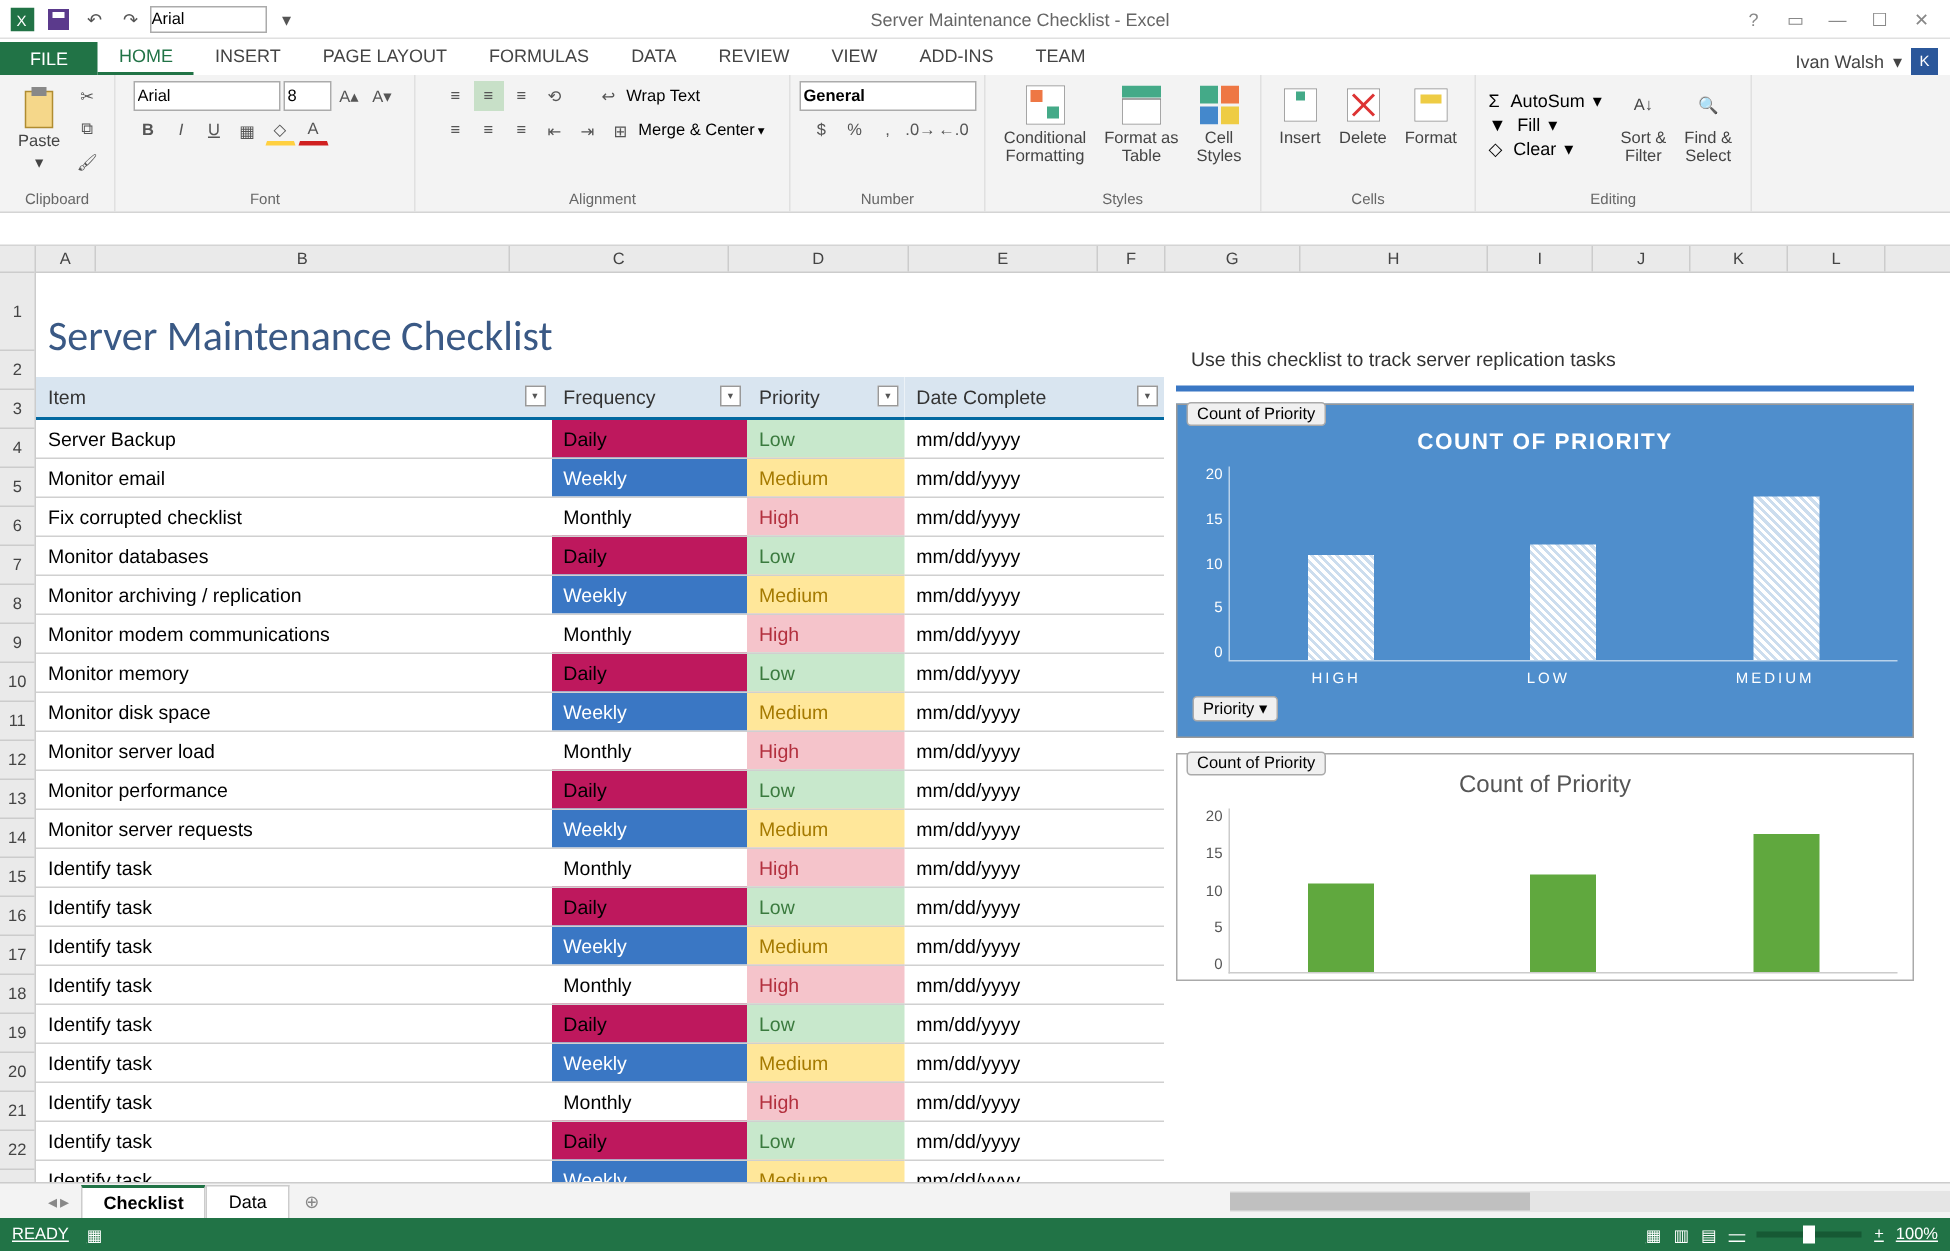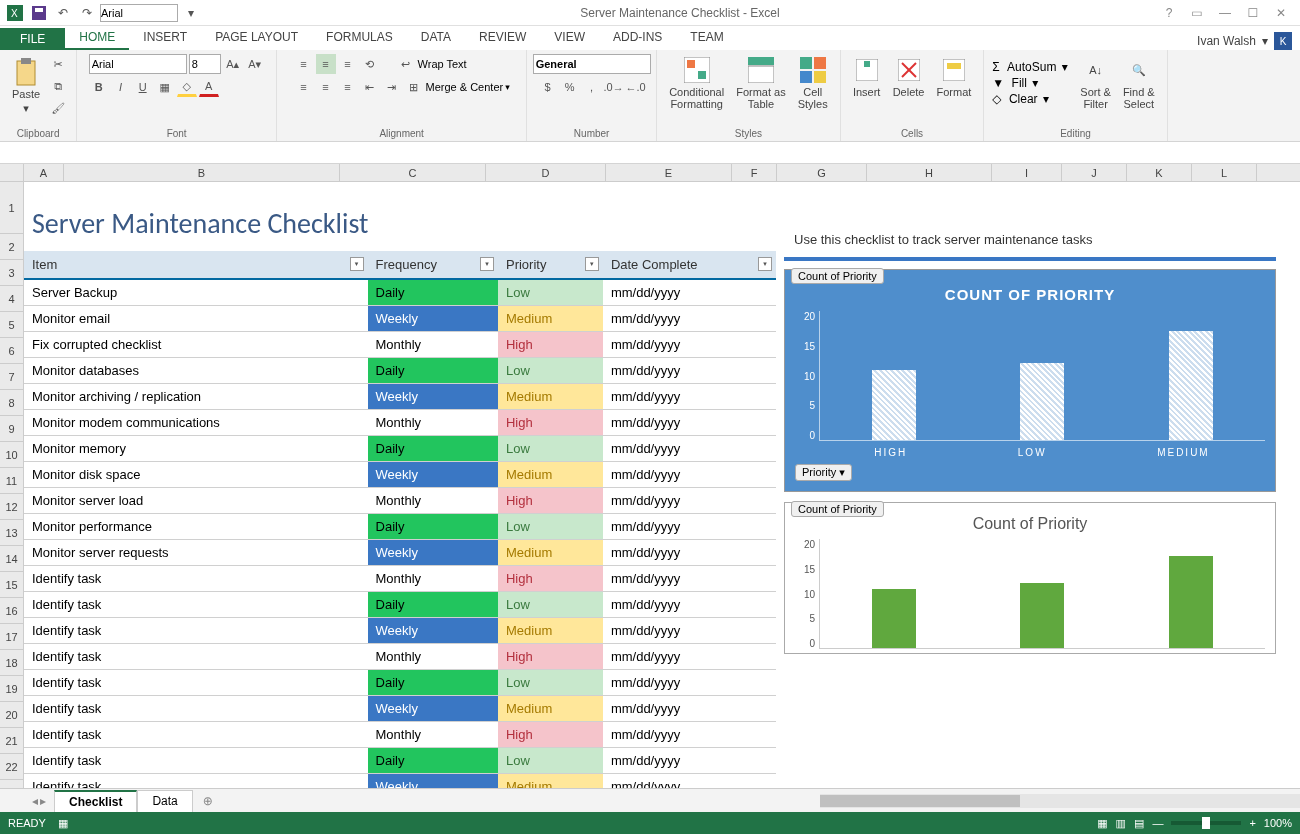--- a/index.html
+++ b/index.html
@@ -41,21 +41,21 @@
 .main { flex:1; overflow:hidden; }
 .content { display:flex; }
 .left-panel { width:752px; }
 .right-panel { width:500px; padding-left:8px; }
 
 .doc-title { font-size:28px; color:#3a5985; padding:12px 8px 10px 8px; font-family:Calibri,Arial;margin-top:12px; }
 .tbl { width:100%; border-collapse:collapse; font-size:13px; }
 .tbl th { background:#d9e5f0; color:#333; text-align:left; padding:6px 8px; border-bottom:2px solid #0369a1; position:relative; font-weight:normal; }
 .tbl th .filter { position:absolute; right:4px; top:6px; width:14px; height:14px; border:1px solid #999; background:#fff; font-size:7px; color:#555; display:flex; align-items:center; justify-content:center; }
 .tbl td { padding:4px 8px; border-bottom:1px solid #d0d0d0; height:26px; }
-.freq-daily { background:#22c55e; }
+.freq-daily { background:#be185d; }
 .freq-weekly { background:#3a77c4; color:#fff; }
 .prio-low { background:#c8e8cc; color:#3a7a3e; }
 .prio-med { background:#ffe79a; color:#a57a00; }
 .prio-high { background:#f5c4cb; color:#b3303e; }
 
 .instruction { padding:10px; font-size:13px; color:#333; border-bottom:4px solid #3a77c4; margin-top:40px; margin-bottom:8px; }
 
 .chart1 { background:#4f8ecc; padding:10px; border:1px solid #999; margin-bottom:10px; position:relative; }
 .chart-tag { position:absolute; top:-2px; left:6px; background:#f0f0f0; border:1px solid #aaa; padding:1px 6px; font-size:11px; border-radius:3px; }
 .chart1 .ctitle { text-align:center; color:#fff; font-weight:bold; letter-spacing:1px; font-size:15px; margin:6px 0 8px 0; }
@@ -73,21 +73,21 @@
 .chart2 .bar { background:#60a83e; }
 
 .sheet-tabs { height:24px; border-top:1px solid #ccc; display:flex; align-items:center; background:#f3f3f3; padding-left:24px; font-size:12px; }
 .sheet-tabs .nav { display:flex; gap:2px; color:#888; padding:0 8px; }
 .sheet-tabs .stab { padding:3px 14px; border:1px solid #ccc; background:#fff; border-bottom:none; }
 .sheet-tabs .stab.active { font-weight:bold; border-top:2px solid #217346; }
 .sheet-tabs .add { padding:0 10px; color:#888; }
 .sheet-tabs .hscroll { margin-left:auto; width:480px; height:14px; background:#e5e5e5; position:relative; }
 .sheet-tabs .hscroll .thumb { position:absolute; left:0; width:200px; height:12px; top:1px; background:#c0c0c0; }
 
-.status { height:22px; background:#217346; color:#fff; display:flex; align-items:center; font-size:11px; padding:0 8px; gap:12px; }
+.status { height:22px; background:#217346; color:#fff; display:flex; align-items:center; font-size:11px; padding:0 8px; gap:12px;text-decoration:underline; }
 .status .right { margin-left:auto; display:flex; align-items:center; gap:8px; }
 .zoom-slider { width:70px; height:4px; background:#165934; position:relative; }
 .zoom-slider .th { position:absolute; width:8px; height:12px; background:#fff; top:-4px; left:31px; }
 
 svg { display:block; }
 </style>
 </head>
 <body>
 
 <div class="titlebar">
@@ -495,21 +495,21 @@
               <tr>
                 <td>Identify task</td>
                 <td class="freq-weekly">Weekly</td>
                 <td class="prio-med">Medium</td>
                 <td>mm/dd/yyyy</td>
               </tr>
             </tbody>
         </table>
       </div>
       <div class="right-panel">
-        <div class="instruction">Use this checklist to track server maintenance tasks</div>
+        <div class="instruction">Use this checklist to track server replication tasks</div>
 
         <div class="chart1">
           <div class="chart-tag">Count of Priority</div>
           <div class="ctitle">COUNT OF PRIORITY</div>
           <div class="chart-axes">
             <div class="chart-y" id="c1y">
                 <div>20</div>
                 <div>15</div>
                 <div>10</div>
                 <div>5</div>

